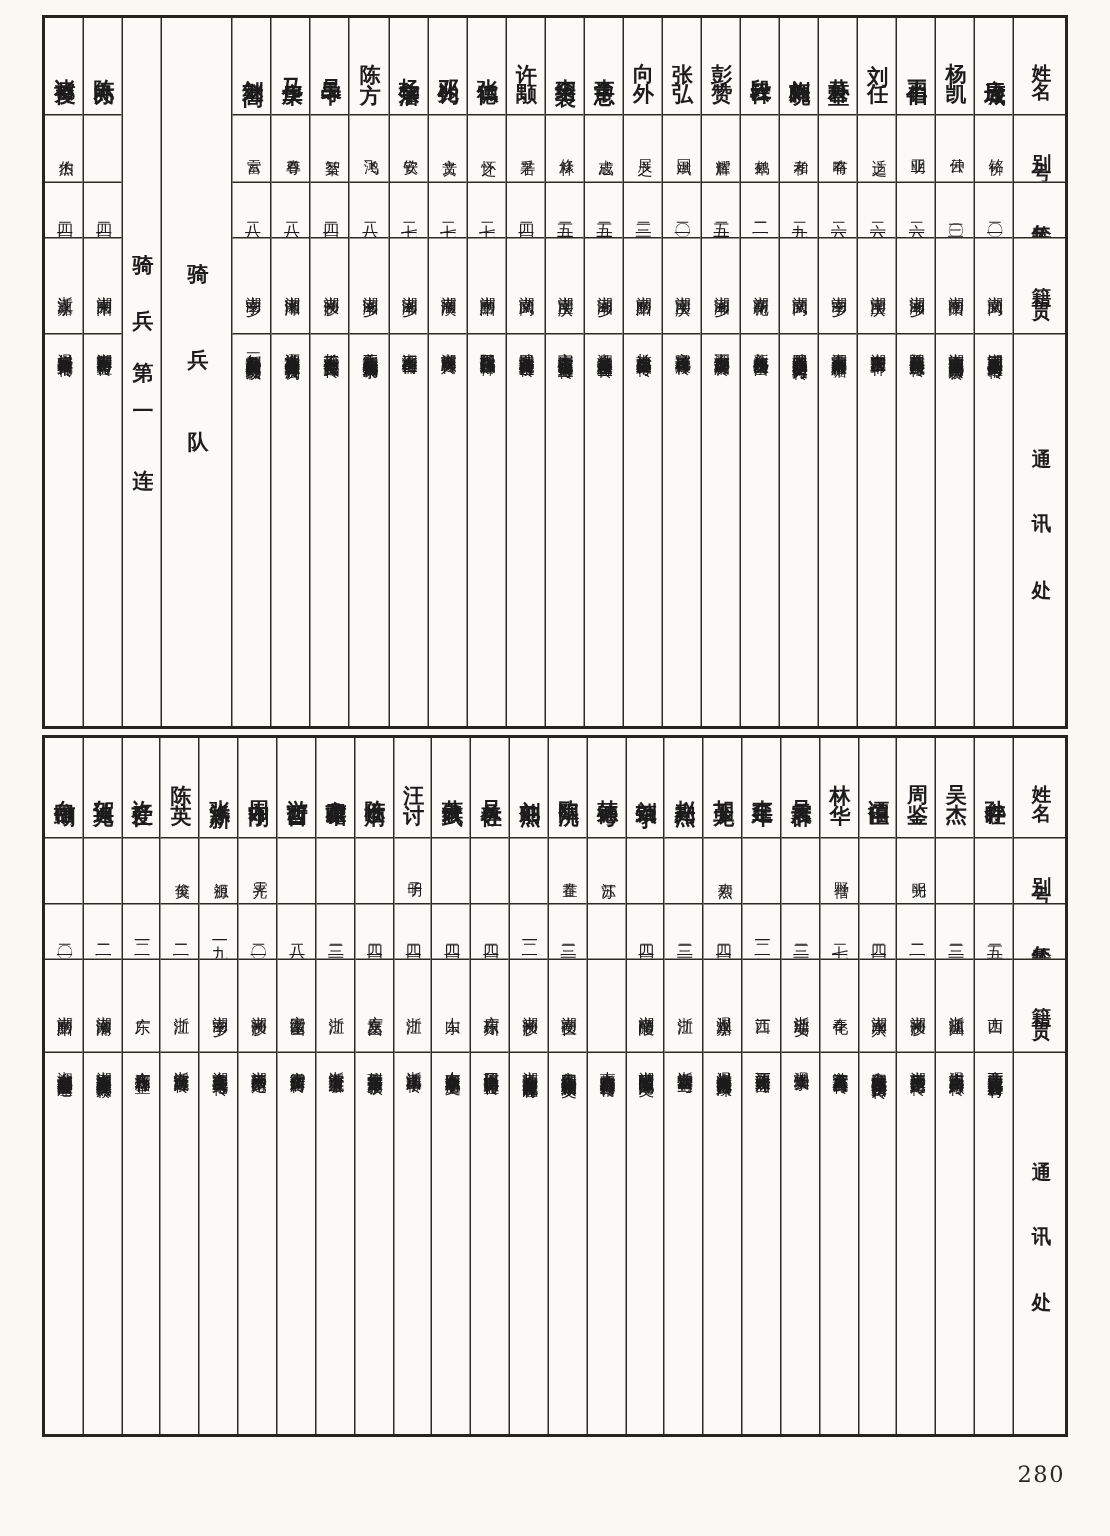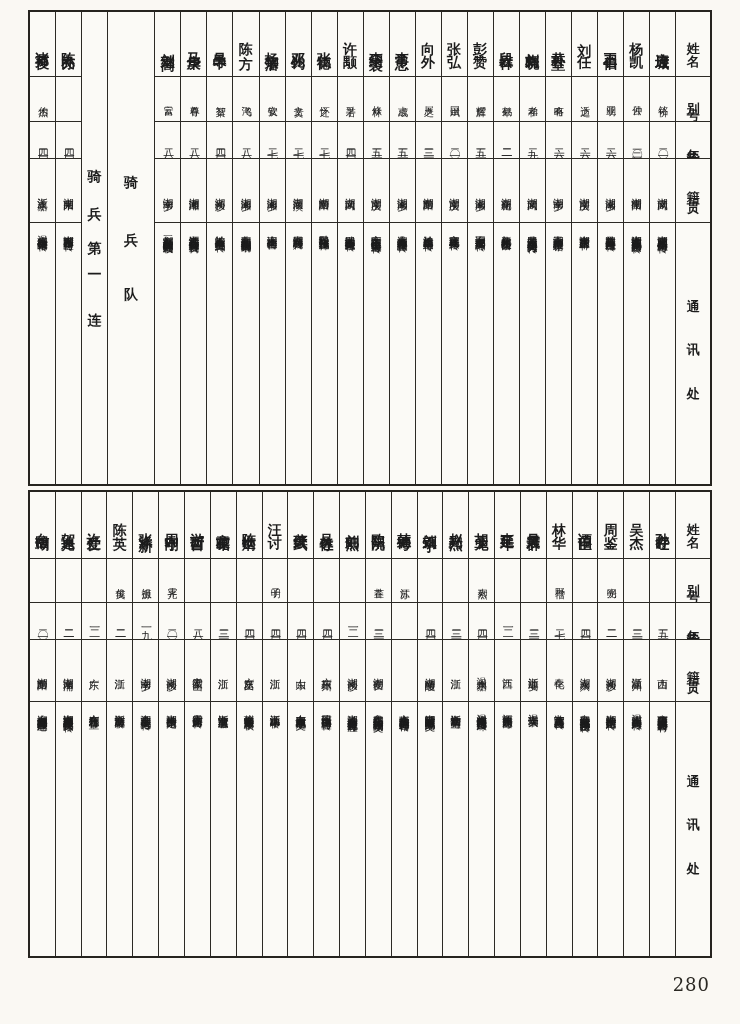--- a/index.html
+++ b/index.html
@@ -63,21 +63,21 @@
   .ls-sec5{letter-spacing:36px;}
   .ls-sec3{letter-spacing:56px;}
   .hdr-text{font-weight:bold;font-size:13px;}
   .hl-name{letter-spacing:12px;}
   .hl-alias{letter-spacing:7px;}
   .hl-age{letter-spacing:1px;}
   .hl-native{letter-spacing:10px;}
   .hl-addr{letter-spacing:44px;}
   .pagenum{
     position:absolute;right:30px;top:974px;
-    font-size:18px;letter-spacing:1px;color:#2a2823;
+    font-size:15px;letter-spacing:1px;color:#2a2823;
     font-family:"DejaVu Serif","Liberation Serif",serif;
   }
 </style>
 </head>
 <body>
 
 <div class="page">
   <div class="tables">
     <div class="table t1" id="table-top">
         <div class="col header-col">

